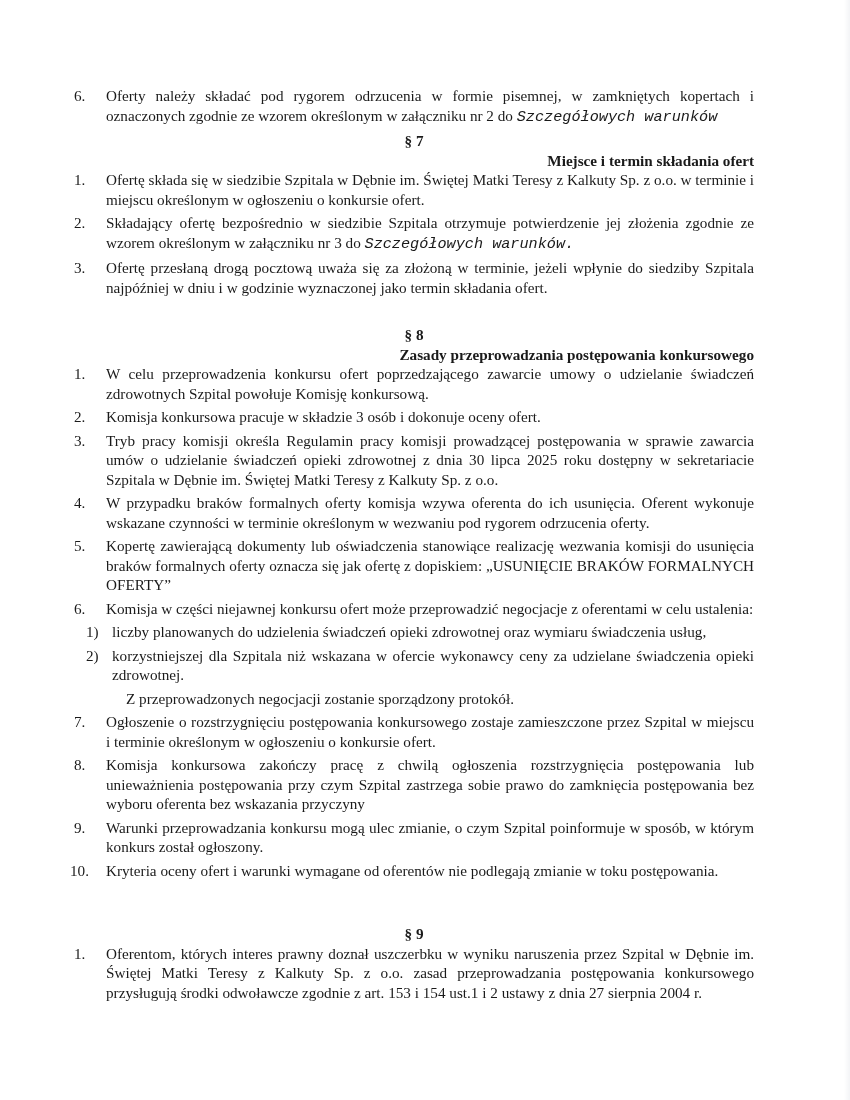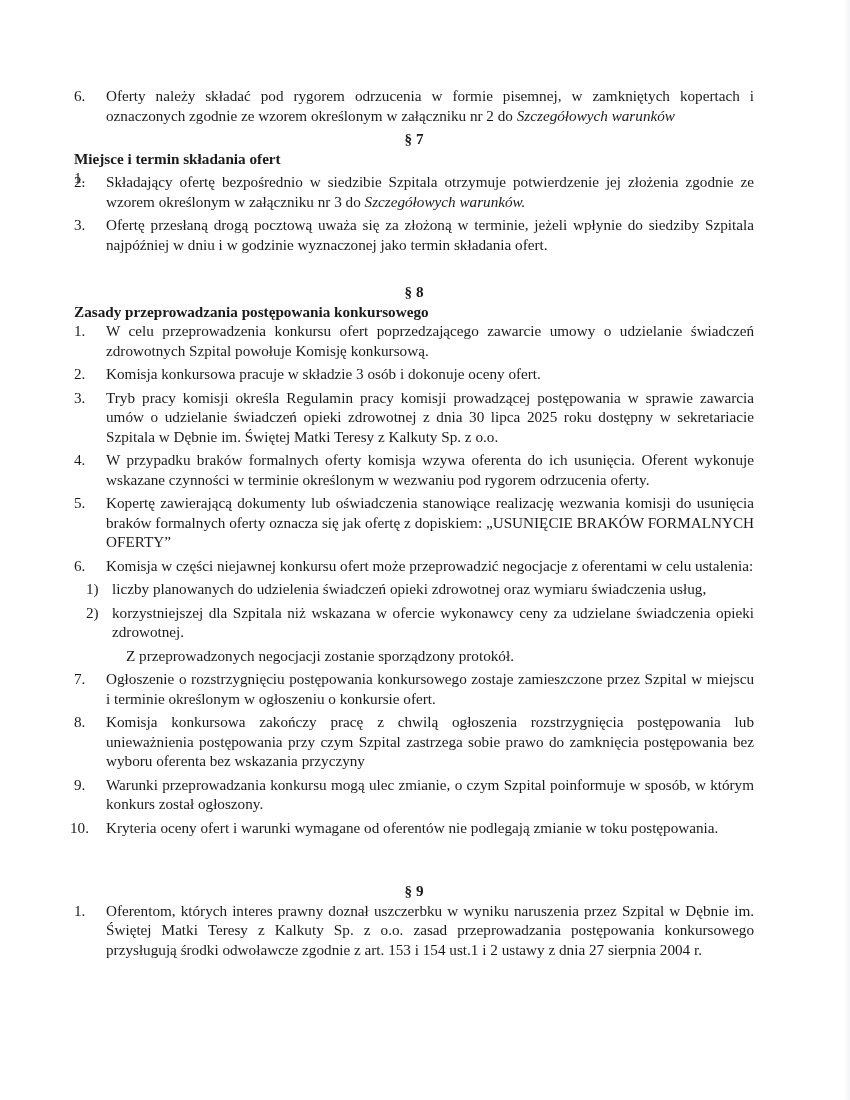--- a/index.html
+++ b/index.html
@@ -31,25 +31,25 @@
     .sub {
       position: relative; padding-left: 26px; margin-left: 12px;
       text-align: justify; margin-bottom: 4px;
     }
     .sub .num { position: absolute; left: 0; top: 0; }
     .note {
       padding-left: 52px; text-align: justify; margin-bottom: 4px;
     }
     .note .l1 { text-align-last: justify; display: block; }
     .section-head {
-      text-align: left; font-weight: bold;
+      text-align: right; font-weight: bold;
     }
     .section-sign { text-align: center; font-weight: bold; margin-top: 2px; }
     b { font-weight: normal; }
-    i { font-style: italic; }
+    i { font-style: italic; font-family: Liberation Mono, monospace; }
     .gap-sm { height: 8px; }
     .gap-md { height: 22px; }
     .gap-lg { height: 30px; }
   </style>
 </head>
 <body>
 
 <div class="page">
   <div class="scan-edge"></div>
 
@@ -58,20 +58,21 @@
     <div class="item">
       <span class="num">6.</span>
       <span>Oferty należy składać pod rygorem odrzucenia w formie pisemnej, w zamkniętych kopertach i oznaczonych zgodnie ze wzorem określonym w </span><b>załączniku nr 2</b><span> do </span><i>Szczegółowych warunków</i>
     </div>
 
     <div class="section-sign">§ 7</div>
     <div class="section-head">Miejsce i termin składania ofert</div>
 
     <div class="item">
       <span class="num">1.</span>
+      <span>Ofertę składa się w siedzibie Szpitala w Dębnie im. Świętej Matki Teresy z Kalkuty Sp. z o.o. w terminie i miejscu określonym w ogłoszeniu o konkursie ofert.</span>
     </div>
     <div class="item">
       <span class="num">2.</span>
       <span>Składający ofertę bezpośrednio w siedzibie Szpitala otrzymuje potwierdzenie jej złożenia zgodnie ze wzorem określonym w </span><b>załączniku nr 3</b><span> do </span><i>Szczegółowych warunków.</i>
     </div>
     <div class="item">
       <span class="num">3.</span>
       <span>Ofertę przesłaną drogą pocztową uważa się za złożoną w terminie, jeżeli wpłynie do siedziby Szpitala najpóźniej w dniu i w godzinie wyznaczonej jako termin składania ofert.</span>
     </div>
 

